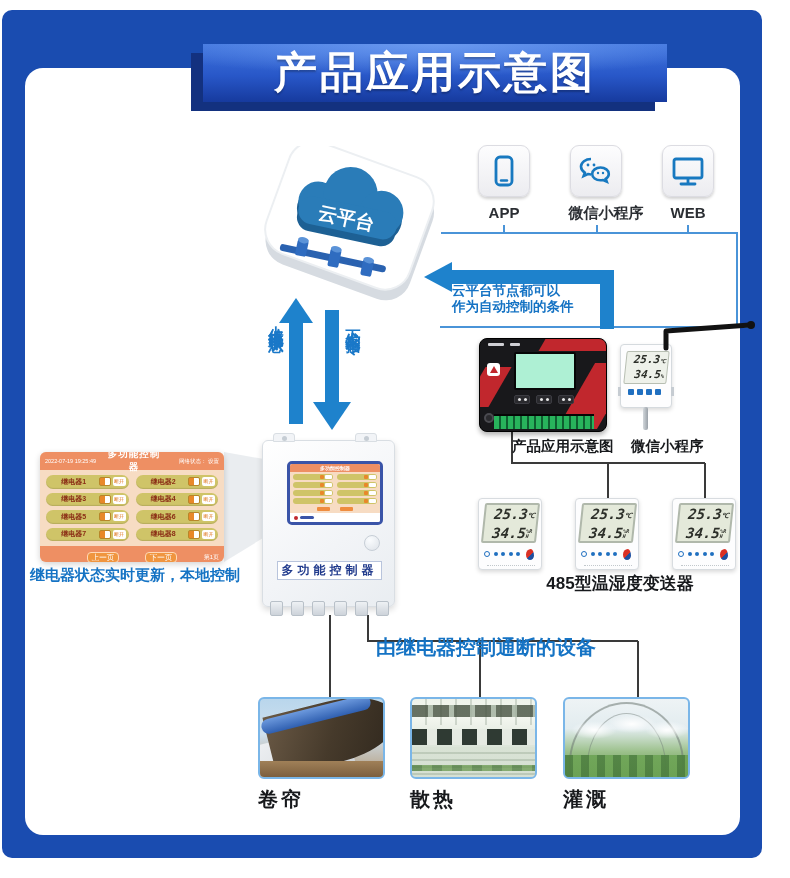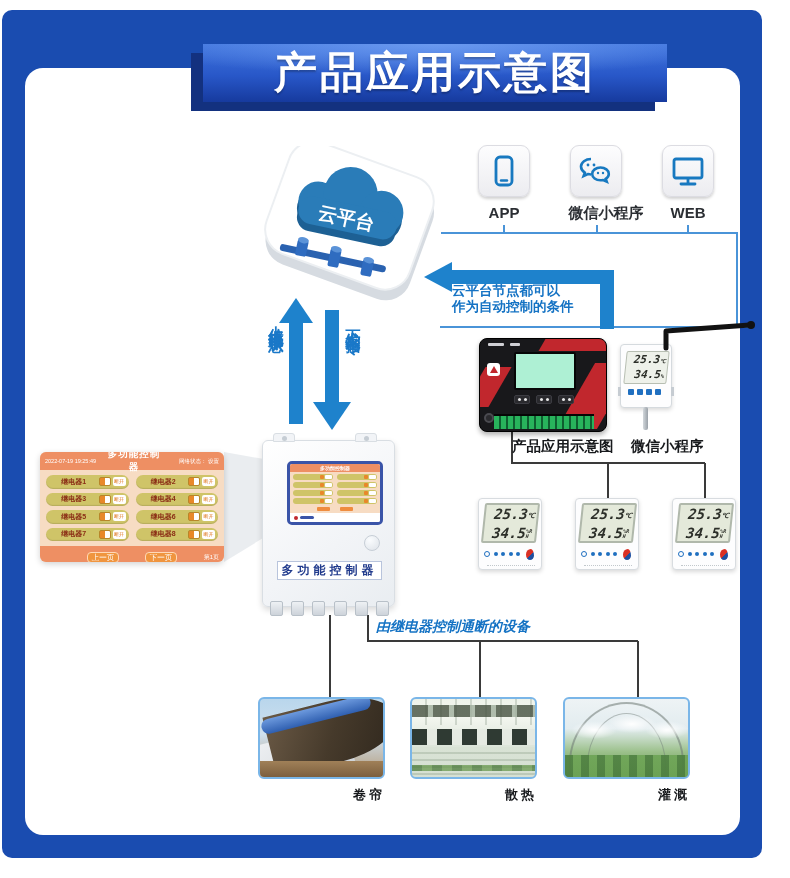--- a/index.html
+++ b/index.html
@@ -34,21 +34,21 @@
   
   .term-tile{top:145px;width:52px;height:52px;border-radius:9px;border:1px solid #dcdce2;
     background:linear-gradient(180deg,#fdfdfe 0%,#ececf0 100%);box-shadow:0 2px 3px rgba(0,0,0,.18);
     display:flex;align-items:center;justify-content:center;}
   .term-label{top:204px;width:120px;text-align:center;font-size:15px;font-weight:600;color:#2b2e33;}
   .caption-blue{color:#1573c4;font-weight:bold;}
 
   .multi-caption{left:438px;top:242px;width:300px;text-align:center;font-size:14px;}
   .cond-note{left:452px;top:283px;font-size:13.5px;line-height:16px;}
   .relay-caption{left:30px;top:566px;font-size:15px;}
-  .relay-dev-note{left:376px;top:618px;font-size:14px;font-style:italic;}
+  .relay-dev-note{left:376px;top:634px;font-size:20px;}
 
   .vlabel{writing-mode:vertical-rl;text-orientation:upright;color:#1a78c8;font-weight:bold;
           font-size:15px;letter-spacing:2px;}
 
   
   .cloud-wrap{left:252px;top:146px;width:200px;height:168px;}
 
   
   .relay-panel{left:40px;top:452px;width:184px;height:110px;border-radius:6px;overflow:hidden;
     box-shadow:0 2px 6px rgba(0,0,0,.18);background:#f7dcc3;}
@@ -135,21 +135,21 @@
   .sdot{width:4px;height:4px;background:#1f6fc0;border-radius:50%;}
   .sswirl{width:8px;height:11px;margin-left:2px;border-radius:60% 40% 50% 50%/50% 60% 40% 50%;
     background:linear-gradient(135deg,#d93025 0 55%,#1f4fa0 55% 100%);}
   .svents{left:8px;bottom:3px;width:48px;border-bottom:1px dotted #c2c8cc;position:absolute;}
 
   
   .blabel{color:#17191c;font-weight:bold;}
 
   
   .photo{top:697px;width:127px;height:82px;border:2px solid #7ab6e8;border-radius:6px;overflow:hidden;}
-  .app-label{top:786px;width:127px;text-align:right;font-size:13px;letter-spacing:3px;}
+  .app-label{top:786px;width:127px;text-align:left;font-size:20px;letter-spacing:3px;}
   
   .p1{background:linear-gradient(180deg,#b9d6ec 0%,#cfe0ee 45%,#b49a78 100%);}
   .p1 .foil{left:-25px;bottom:-22px;width:120px;height:62px;transform:rotate(-14deg);
     background:linear-gradient(150deg,#f2f4f6 0%,#c8cdd2 100%);}
   .p1 .curtain{left:8px;top:2px;width:130px;height:62px;transform:rotate(-14deg);
     border-radius:0 50% 50% 0/0 50% 50% 0;
     background:linear-gradient(120deg,#6b5a46 0%,#463a2b 50%,#2e261c 100%);}
   .p1 .roll{left:0px;top:8px;width:112px;height:15px;transform:rotate(-14deg);border-radius:8px;
     background:linear-gradient(180deg,#6d9ade 0%,#2f5fb0 100%);}
   .p1 .dirt{left:0;bottom:0;width:100%;height:16px;background:linear-gradient(180deg,#a08058,#7c5f3e);}
@@ -325,20 +325,21 @@
     <span class="rtoggle"></span>
     <span class="rchip">断开</span>
   </div>
       </div>
     <div class="rp-footer">
       <span class="pgbtn">上一页</span>
       <span class="pgbtn">下一页</span>
       <span class="pgind">第1页</span>
     </div>
   </div>
+  <div class="abs relay-caption caption-blue content">继电器状态实时更新，本地控制</div>
 
   <div class="abs controller content">
     <div class="abs ear" style="left:10px"></div>
     <div class="abs ear" style="left:92px"></div>
     <div class="abs cscreen">
       <div class="mhead">多功能控制器</div>
       <div class="mbody">
           <div class="mpill">
             <i></i>
           </div>
@@ -419,20 +420,21 @@
         <b></b>
         <b></b>
         <b></b>
       </div>
     <div class="abs nt-tab" style="left:-3px"></div>
     <div class="abs nt-tab" style="right:-3px"></div>
     <div class="abs nt-probe"></div>
   </div>
   <div class="abs blabel content" style="left:631px;top:437px;font-size:14.5px">微信小程序</div>
 
+  <div class="abs blabel content" style="left:475px;top:572px;width:290px;text-align:center;font-size:17px">485型温湿度变送器</div>
 
   <div class="abs photo p1 content" style="left:258px">
     <div class="abs foil"></div>
     <div class="abs curtain"></div>
     <div class="abs roll"></div>
     <div class="abs dirt"></div>
   </div>
   <div class="abs photo p2 content" style="left:410px">
     <div class="abs truss"></div>
     <div class="abs roof"></div>

